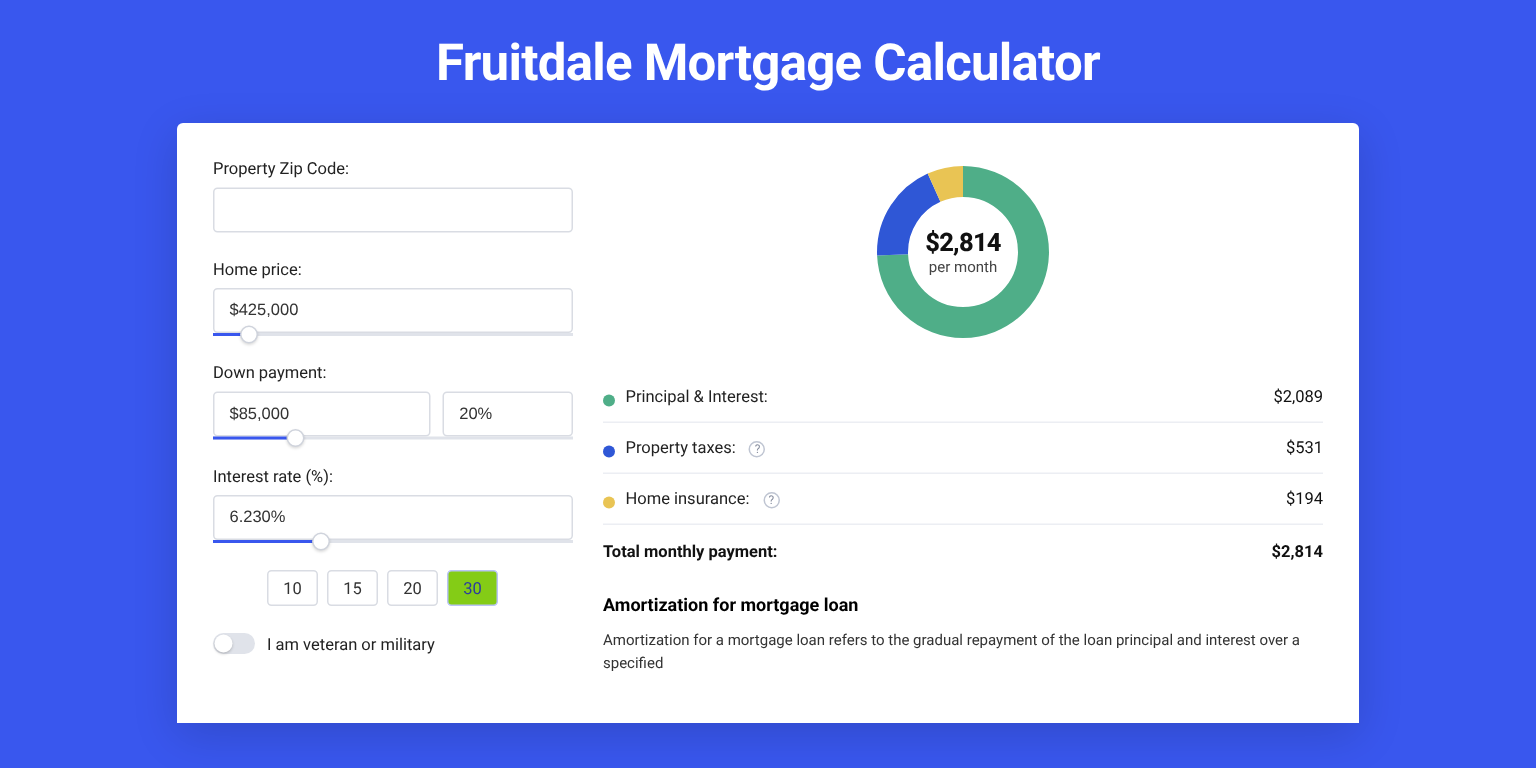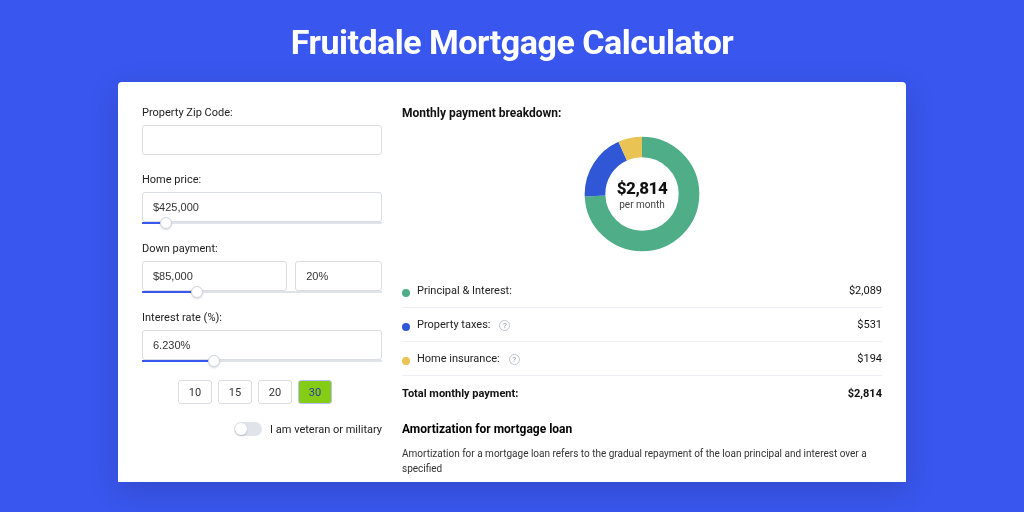--- a/index.html
+++ b/index.html
@@ -68,21 +68,21 @@
     width: 34px; height: 24px;
     border: 1px solid #d9dce3;
     border-radius: 3px;
     background: #fff;
     font-size: 11px;
     color: #333;
     display: flex; align-items: center; justify-content: center;
     cursor: pointer;
   }
   .period-btn.active { background: #84cc16; border-color: #b9c4f5; color: #2b3c9e; }
-  .toggle-row { display: flex; align-items: center; gap: 8px; margin-top: 18px; justify-content: flex-end; }
+  .toggle-row { display: flex; align-items: center; gap: 8px; margin-top: 18px; }
   .toggle {
     width: 28px; height: 14px;
     background: #e0e3ea;
     border-radius: 8px;
     position: relative;
   }
   .toggle::after {
     content: ""; position: absolute; left: 1px; top: 1px;
     width: 12px; height: 12px; background: #fff; border-radius: 50%;
     box-shadow: 0 1px 2px rgba(0,0,0,0.2);
@@ -183,21 +183,20 @@
     </div>
 
     <div class="toggle-row">
       <div class="toggle"></div>
       <span class="toggle-label">I am veteran or military</span>
     </div>
 
   </div>
 
   <div class="col-breakdown">
-    <div class="section-title">Monthly payment breakdown:</div>
 
     <div class="donut-wrap">
       <div class="donut">
         <svg viewBox="0 0 42 42">
           <circle cx="21" cy="21" r="15.9155" fill="none" stroke="#4fae88" stroke-width="7" stroke-dasharray="74.2 25.8" stroke-dashoffset="0"></circle>
           <circle cx="21" cy="21" r="15.9155" fill="none" stroke="#2f57d6" stroke-width="7" stroke-dasharray="18.9 81.1" stroke-dashoffset="-74.2"></circle>
           <circle cx="21" cy="21" r="15.9155" fill="none" stroke="#e9c454" stroke-width="7" stroke-dasharray="6.9 93.1" stroke-dashoffset="-93.1"></circle>
         </svg>
         <div class="donut-center">
           <div class="donut-value">$2,814</div>

